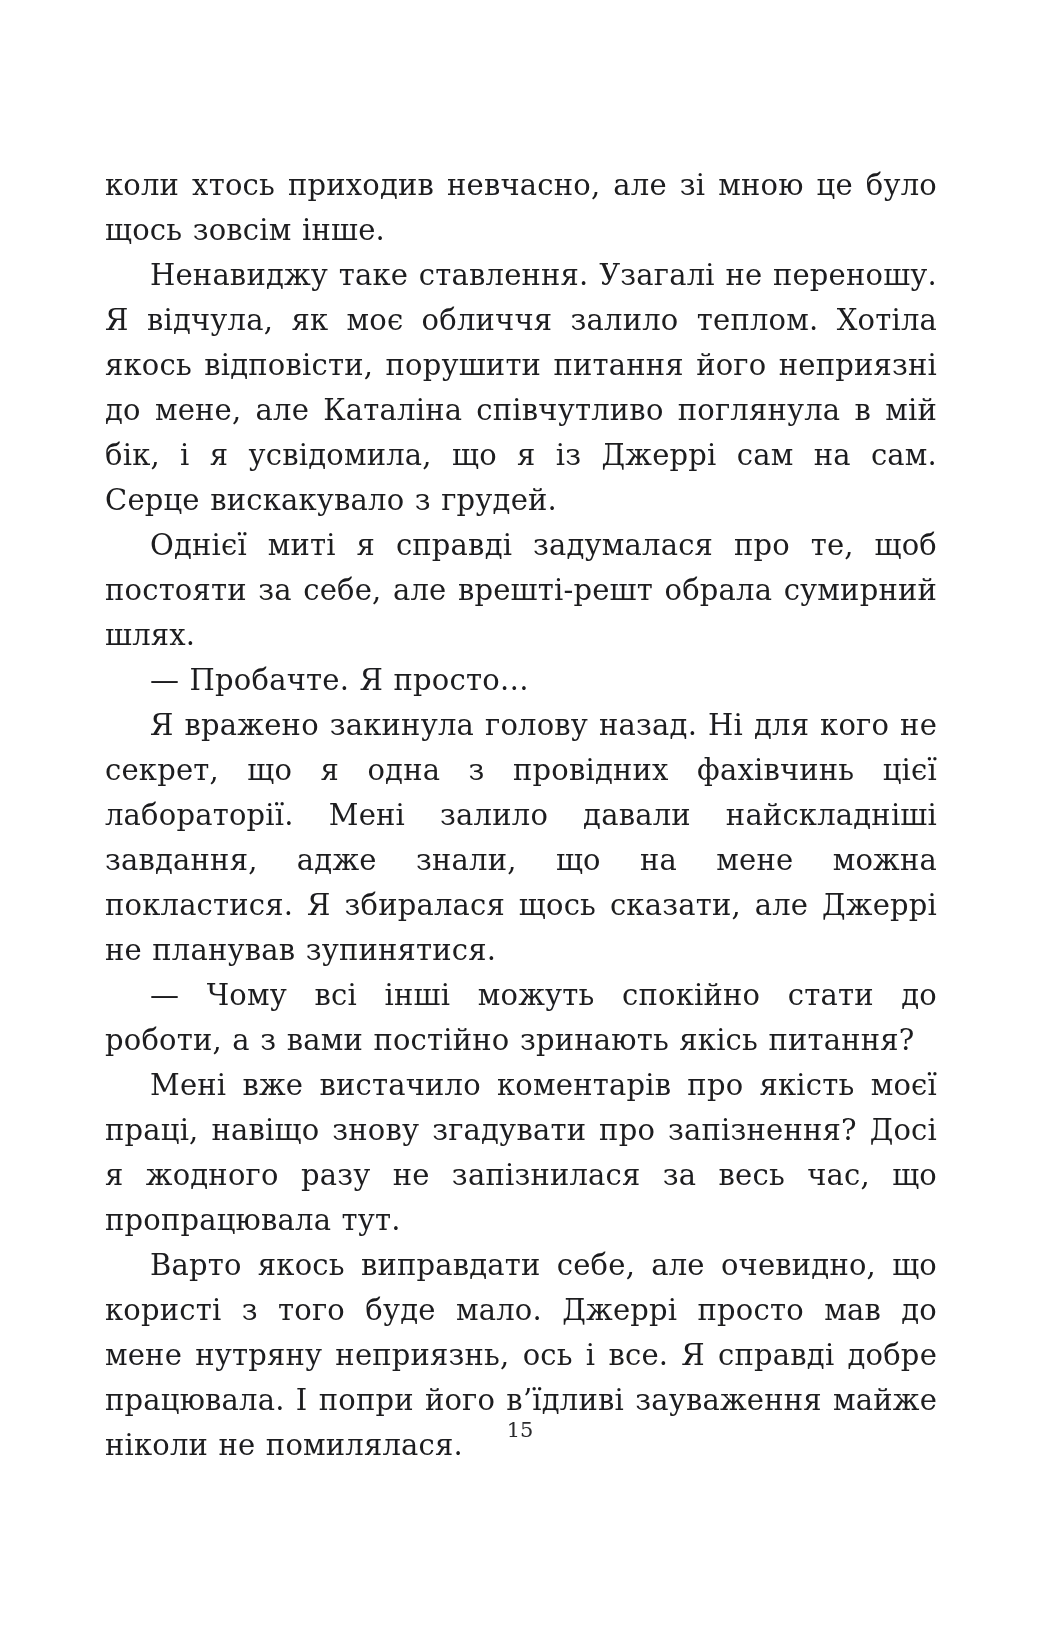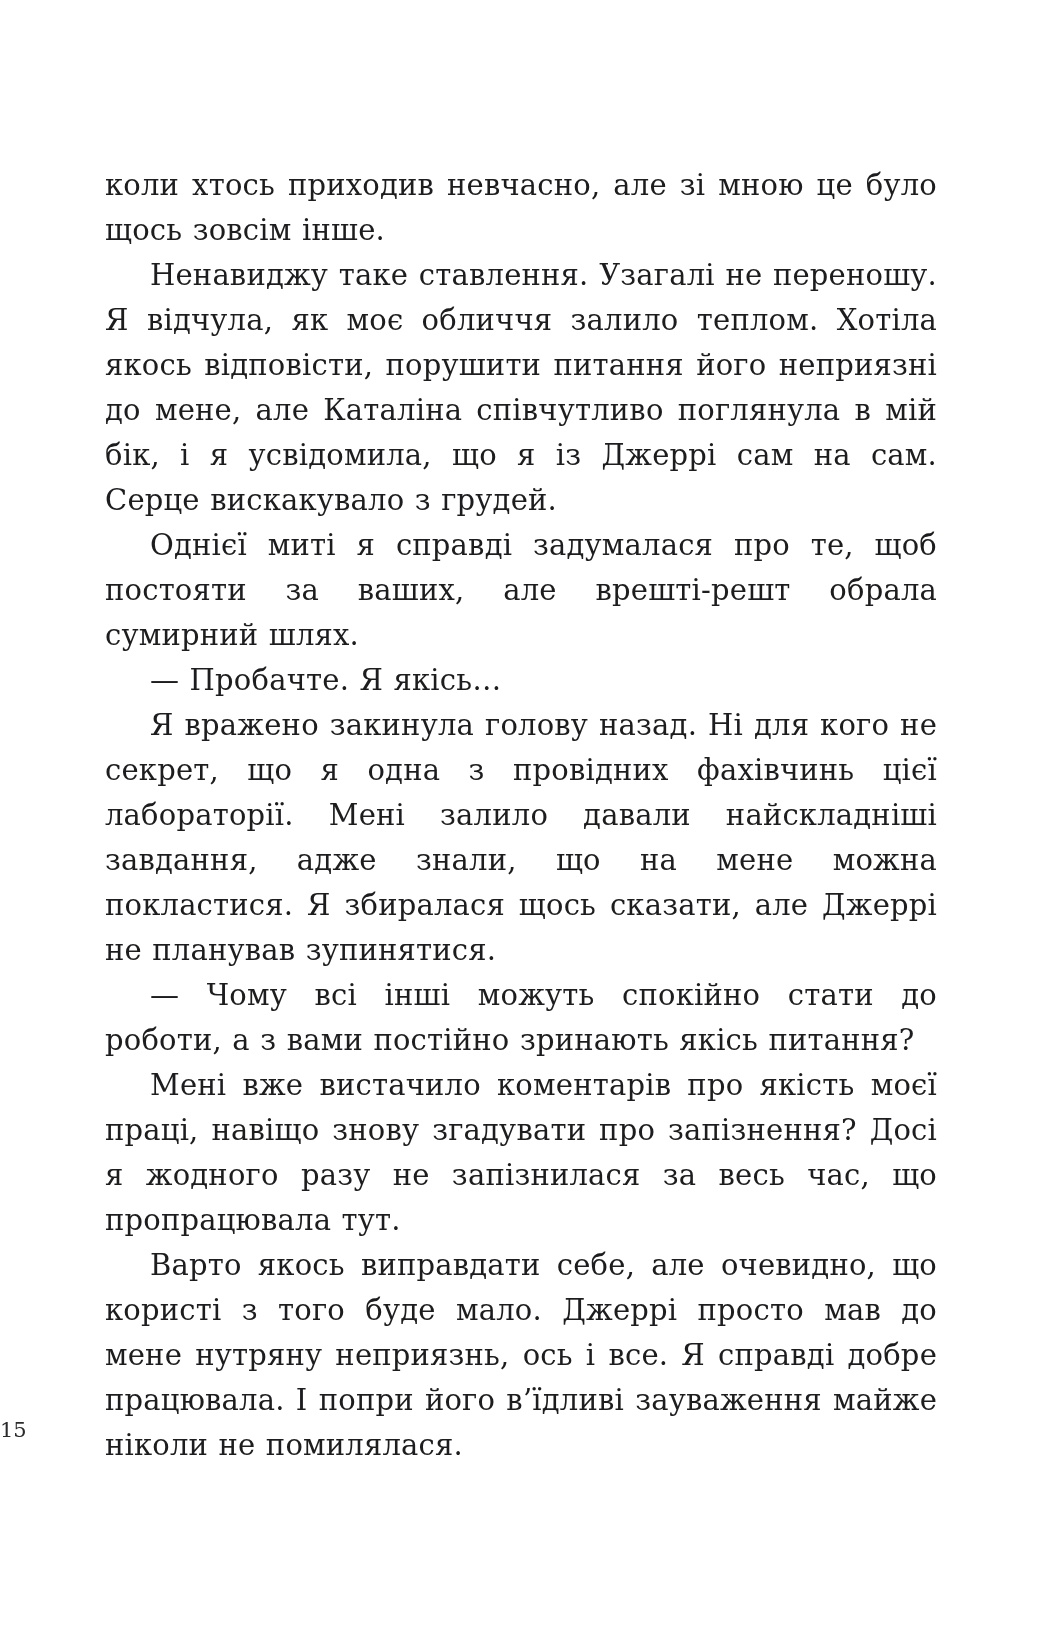--- a/index.html
+++ b/index.html
@@ -36,33 +36,33 @@
     word-spacing: 1px;
   }
   .text-block p.no-indent {
     text-indent: 0;
   }
   .page-footer {
     position: absolute;
     top: 1418px;
     left: 0;
     width: 100%;
-    text-align: left;
+    text-align: center;
     font-size: 21px;
     color: #2a2a2c;
   }
 </style>
 </head>
 <body>
 
 <div class="page">
   <div class="text-block">
     <p class="no-indent">коли хтось приходив невчасно, але зі мною це було щось зовсім інше.</p>
     <p>Ненавиджу таке ставлення. Узагалі не переношу. Я відчула, як моє обличчя залило теплом. Хотіла якось відповісти, порушити питання його неприязні до мене, але Каталіна співчутливо поглянула в мій бік, і я усвідомила, що я із Джеррі сам на сам. Серце вискакувало з грудей.</p>
-    <p>Однієї миті я справді задумалася про те, щоб постояти за ваших, але врешті-решт обрала сумирний шлях.</p>
-    <p>— Пробачте. Я якісь…</p>
+    <p>Однієї миті я справді задумалася про те, щоб постояти за себе, але врешті-решт обрала сумирний шлях.</p>
+    <p>— Пробачте. Я просто…</p>
     <p>Я вражено закинула голову назад. Ні для кого не секрет, що я одна з провідних фахівчинь цієї лабораторії. Мені залило давали найскладніші завдання, адже знали, що на мене можна покластися. Я збиралася щось сказати, але Джеррі не планував зупинятися.</p>
     <p>— Чому всі інші можуть спокійно стати до роботи, а з вами постійно зринають якісь питання?</p>
     <p>Мені вже вистачило коментарів про якість моєї праці, навіщо знову згадувати про запізнення? Досі я жодного разу не запізнилася за весь час, що пропрацювала тут.</p>
     <p>Варто якось виправдати себе, але очевидно, що користі з того буде мало. Джеррі просто мав до мене нутряну неприязнь, ось і все. Я справді добре працювала. І попри його в’їдливі зауваження майже ніколи не помилялася.</p>
   </div>
   <div class="page-footer">15</div>
 </div>
 
 </body></html>

